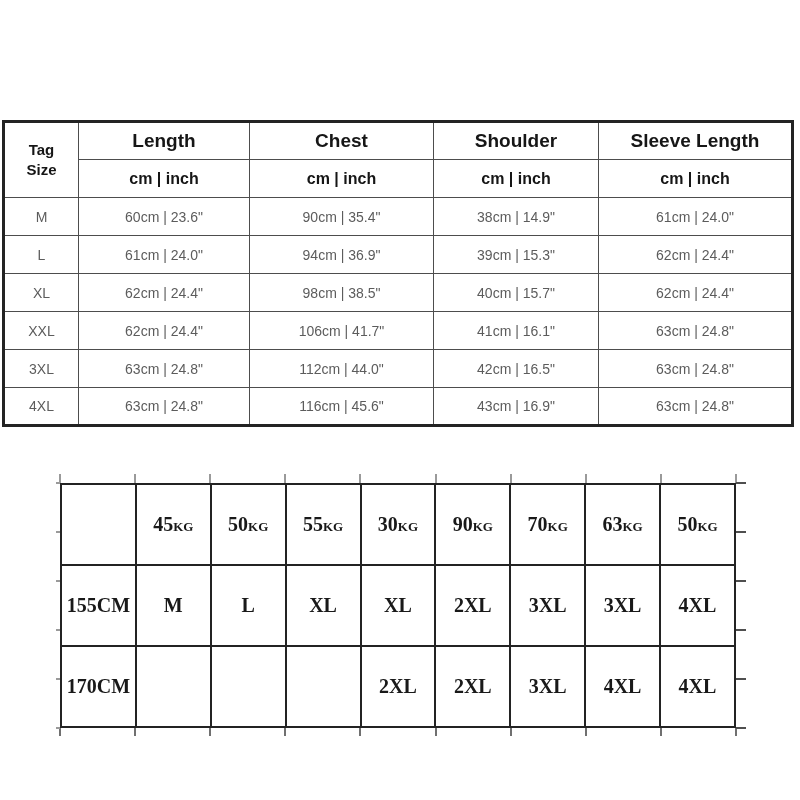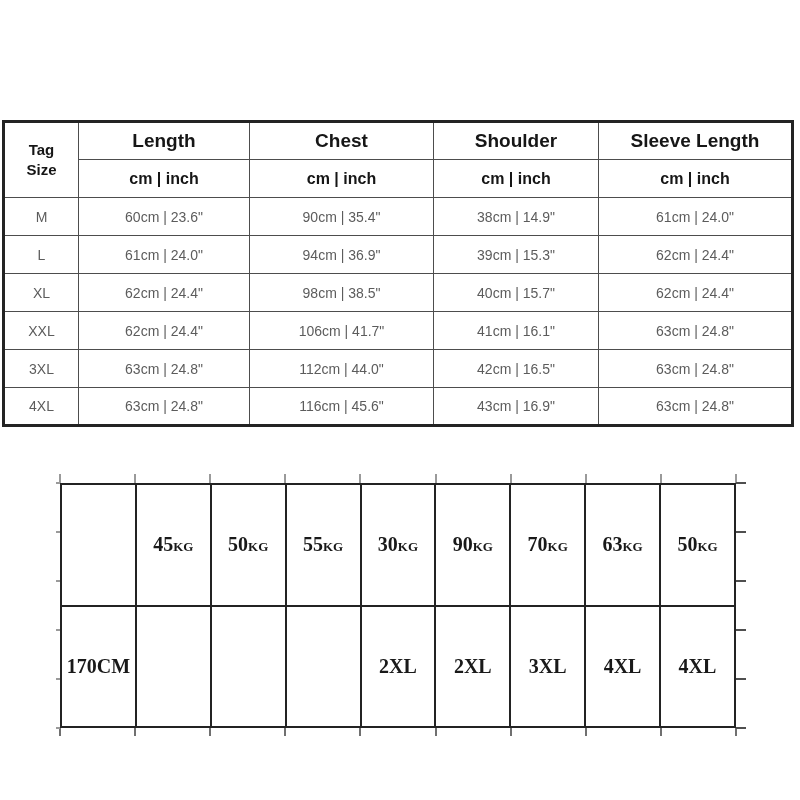--- a/index.html
+++ b/index.html
@@ -133,20 +133,31 @@
         <td><span>45</span><span class="kg">KG</span></td>
         <td><span>50</span><span class="kg">KG</span></td>
         <td><span>55</span><span class="kg">KG</span></td>
         <td><span>30</span><span class="kg">KG</span></td>
         <td><span>90</span><span class="kg">KG</span></td>
         <td><span>70</span><span class="kg">KG</span></td>
         <td><span>63</span><span class="kg">KG</span></td>
         <td><span>50</span><span class="kg">KG</span></td>
       </tr>
       <tr>
+        <td>155CM</td>
+        <td>M</td>
+        <td>L</td>
+        <td>XL</td>
+        <td>XL</td>
+        <td>2XL</td>
+        <td>3XL</td>
+        <td>3XL</td>
+        <td>4XL</td>
+      </tr>
+      <tr>
         <td>170CM</td>
         <td></td>
         <td></td>
         <td></td>
         <td>2XL</td>
         <td>2XL</td>
         <td>3XL</td>
         <td>4XL</td>
         <td>4XL</td>
       </tr>

